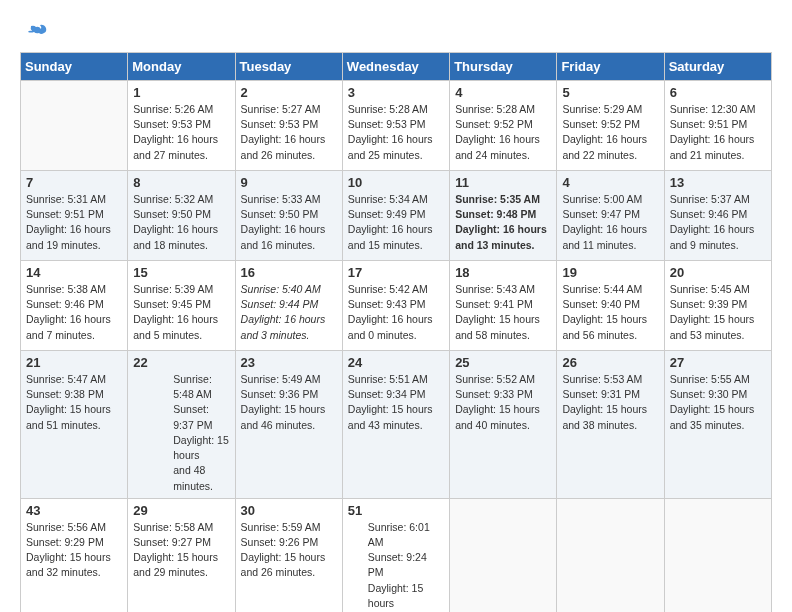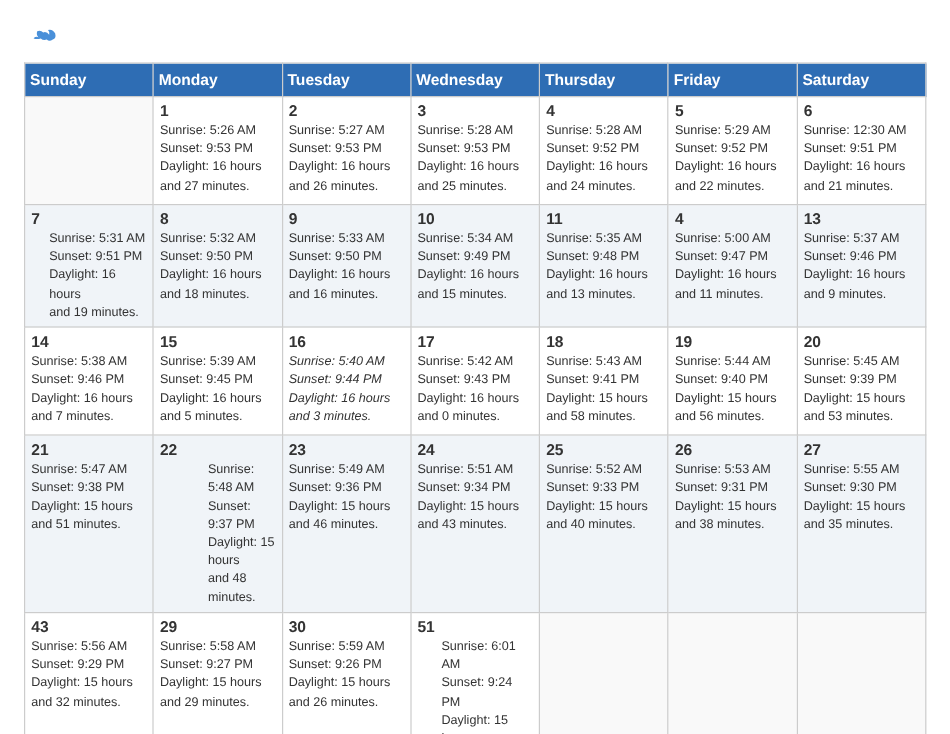--- a/index.html
+++ b/index.html
@@ -152,21 +152,21 @@
           <span class="day-number">6</span>
           <div class="day-info" style="white-space: pre-line;">Sunrise: 12:30 AM
 Sunset: 9:51 PM
 Daylight: 16 hours
 and 21 minutes.</div>
         </td>
       </tr>
       <tr>
         <td>
           <span class="day-number">7</span>
-          <div class="day-info" style="white-space: pre-line; margin-left: 15px;">Sunrise: 5:31 AM
+          <div class="day-info" style="white-space: pre-line;">Sunrise: 5:31 AM
 Sunset: 9:51 PM
 Daylight: 16 hours
 and 19 minutes.</div>
         </td>
         <td>
           <span class="day-number">8</span>
           <div class="day-info" style="white-space: pre-line;">Sunrise: 5:32 AM
 Sunset: 9:50 PM
 Daylight: 16 hours
 and 18 minutes.</div>
@@ -180,21 +180,21 @@
         </td>
         <td>
           <span class="day-number">10</span>
           <div class="day-info" style="white-space: pre-line;">Sunrise: 5:34 AM
 Sunset: 9:49 PM
 Daylight: 16 hours
 and 15 minutes.</div>
         </td>
         <td>
           <span class="day-number">11</span>
-          <div class="day-info" style="white-space: pre-line;">Sunrise: 5:35 AM
+          <div class="day-info" style="white-space: pre-line; font-weight: bold;">Sunrise: 5:35 AM
 Sunset: 9:48 PM
 Daylight: 16 hours
 and 13 minutes.</div>
         </td>
         <td>
           <span class="day-number">4</span>
           <div class="day-info" style="white-space: pre-line;">Sunrise: 5:00 AM
 Sunset: 9:47 PM
 Daylight: 16 hours
 and 11 minutes.</div>

